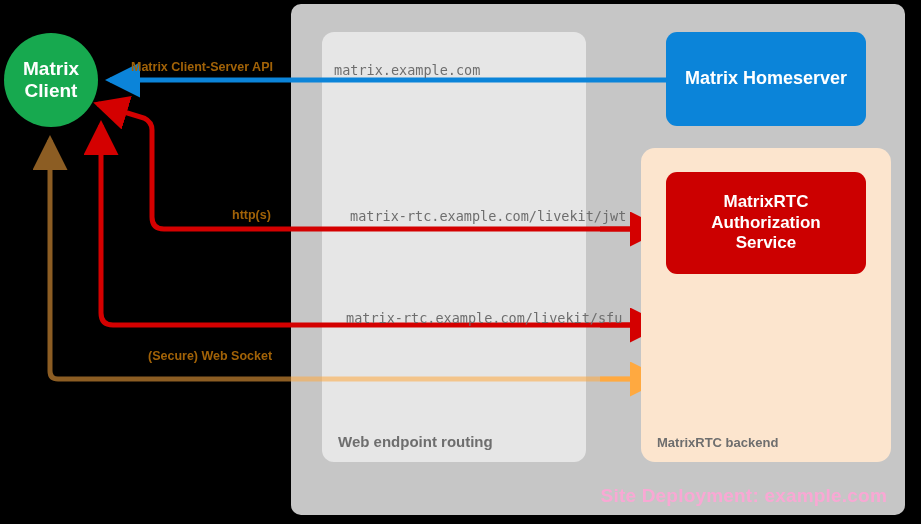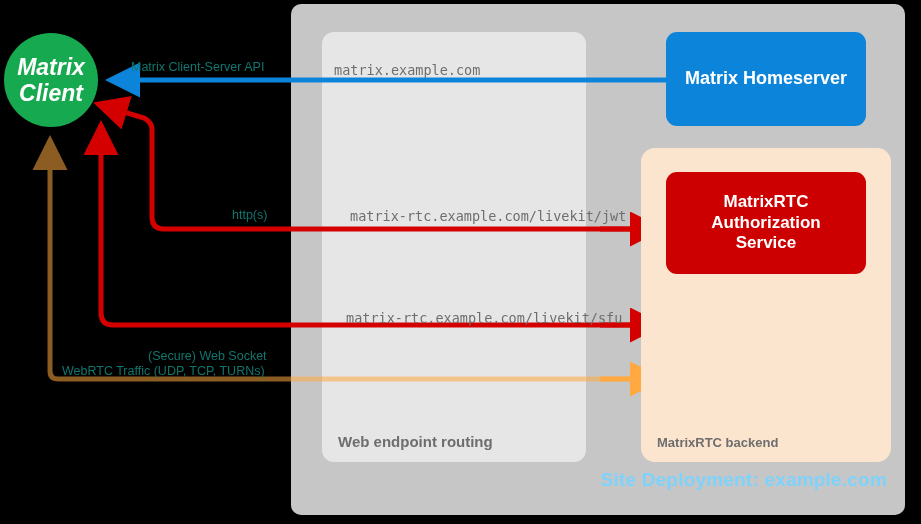--- a/index.html
+++ b/index.html
@@ -3,60 +3,60 @@
 <meta charset="utf-8">
 <style>
   html,body{margin:0;padding:0;background:#000;}
   body{width:921px;height:524px;overflow:hidden;
        font-family:"Liberation Sans",sans-serif;}
   #stage{position:relative;width:921px;height:524px;background:#000;}
 
   
   .site-box{position:absolute;left:291px;top:4px;width:614px;height:511px;
             background:#c6c6c6;border-radius:10px;}
-  .site-title{position:absolute;right:18px;bottom:24px;color:#7dd3fc;
+  .site-title{position:absolute;right:18px;bottom:8px;color:#f9a8d4;
               font-size:19px;font-weight:bold;letter-spacing:.2px;
               white-space:nowrap;}
 
   .routing-box{position:absolute;left:322px;top:32px;width:264px;height:430px;
                background:#e6e6e6;border-radius:12px;}
   .routing-title{position:absolute;left:16px;bottom:12px;color:#6e6e6e;
                  font-size:15px;font-weight:bold;white-space:nowrap;}
 
   .backend-box{position:absolute;left:641px;top:148px;width:250px;height:314px;
                background:#fce5ce;border-radius:14px;}
   .backend-title{position:absolute;left:16px;bottom:12px;color:#6e6e6e;
                  font-size:13px;font-weight:bold;white-space:nowrap;}
 
   
   .client-circle{position:absolute;left:4px;top:33px;width:94px;height:94px;
                  border-radius:50%;background:#17a94f;
                  display:flex;align-items:center;justify-content:center;
-                 text-align:center;color:#fff;font-size:23px;font-weight:bold;
-                 line-height:1.15;font-style:italic;}
+                 text-align:center;color:#fff;font-size:19px;font-weight:bold;
+                 line-height:1.15;}
   .node{position:absolute;border-radius:11px;display:flex;align-items:center;
         justify-content:center;text-align:center;color:#fff;font-weight:bold;
         line-height:1.22;}
   .node-hs{left:666px;top:32px;width:200px;height:94px;background:#0b84d9;
            font-size:18px;}
   .node-auth{left:666px;top:172px;width:200px;height:102px;background:#cc0000;
              font-size:17px;}
   .node-sfu{left:666px;top:308px;width:200px;height:102px;background:#ffab45;
             font-size:17px;}
 
   
   .url{position:absolute;color:#6e6e6e;font-size:13.5px;
        font-family:"DejaVu Sans Mono","Liberation Mono",monospace;
        white-space:nowrap;}
   .url-hs{left:334px;top:62px;}
   .url-jwt{left:322px;top:208px;padding-left:28px;}
   .url-sfu{left:334px;top:310px;margin-left:12px;}
 
   
-  .flow-label{position:absolute;color:#0f766e;font-size:12.5px;font-weight:normal;
+  .flow-label{position:absolute;color:#a16207;font-size:12.5px;font-weight:bold;
               white-space:nowrap;}
   .lbl-csapi{left:131px;top:60px;}
   .lbl-https{left:232px;top:208px;}
   .lbl-ws{left:148px;top:313px;margin-top:36px;}
   .lbl-webrtc{left:62px;top:364px;}
 
   
   svg.links{position:absolute;left:0;top:0;width:921px;height:524px;
             overflow:visible;}
 </style>
@@ -125,19 +125,18 @@
       <span>MatrixRTC</span><br>
       <span>Authorization</span><br>
       <span>Service</span>
     </span>
   </div>
 
 
   <div class="flow-label lbl-csapi">Matrix Client-Server API</div>
   <div class="flow-label lbl-https">http(s)</div>
   <div class="flow-label lbl-ws">(Secure) Web Socket</div>
-  <div class="flow-label lbl-webrtc">WebRTC Traffic (UDP, TCP, TURNs)</div>
 
   <div class="site-box" style="background:transparent;">
     <div class="site-title">Site Deployment: example.com</div>
   </div>
 
 </div>
 
 </body></html>

